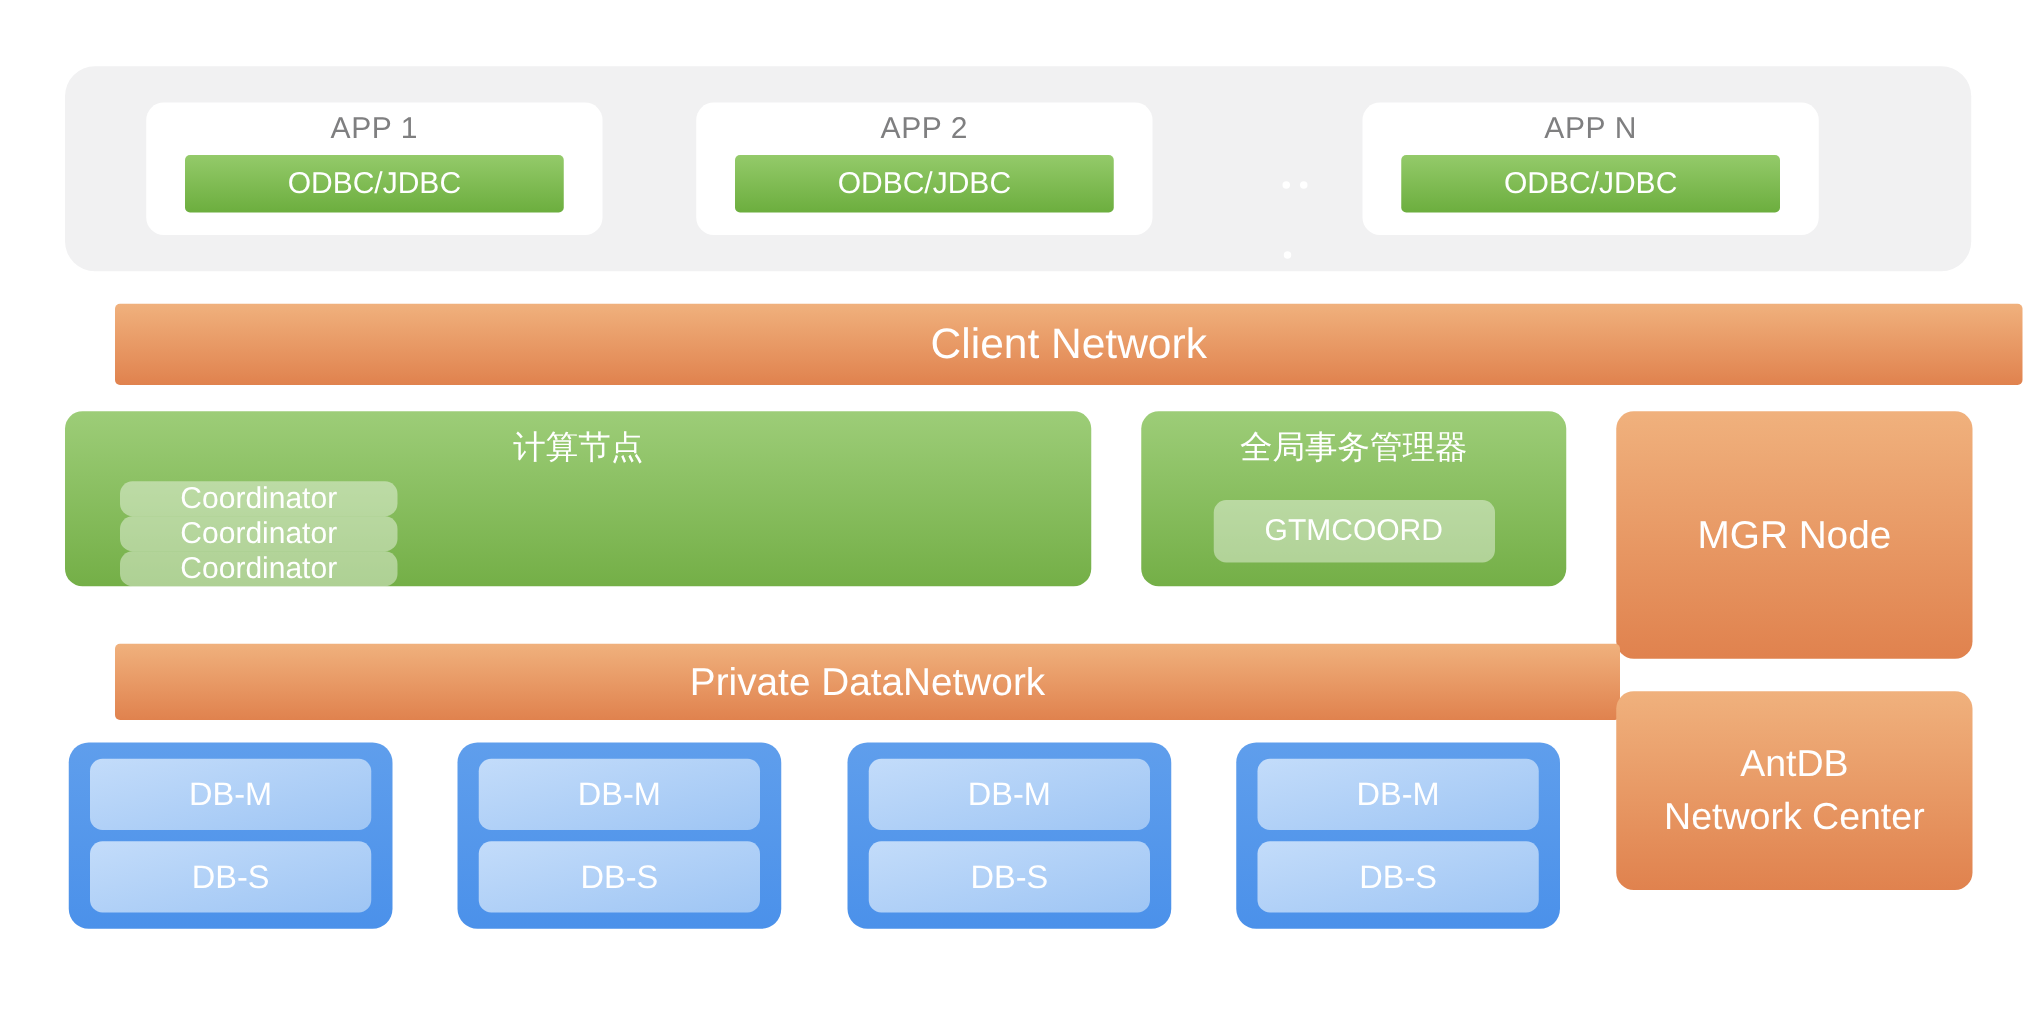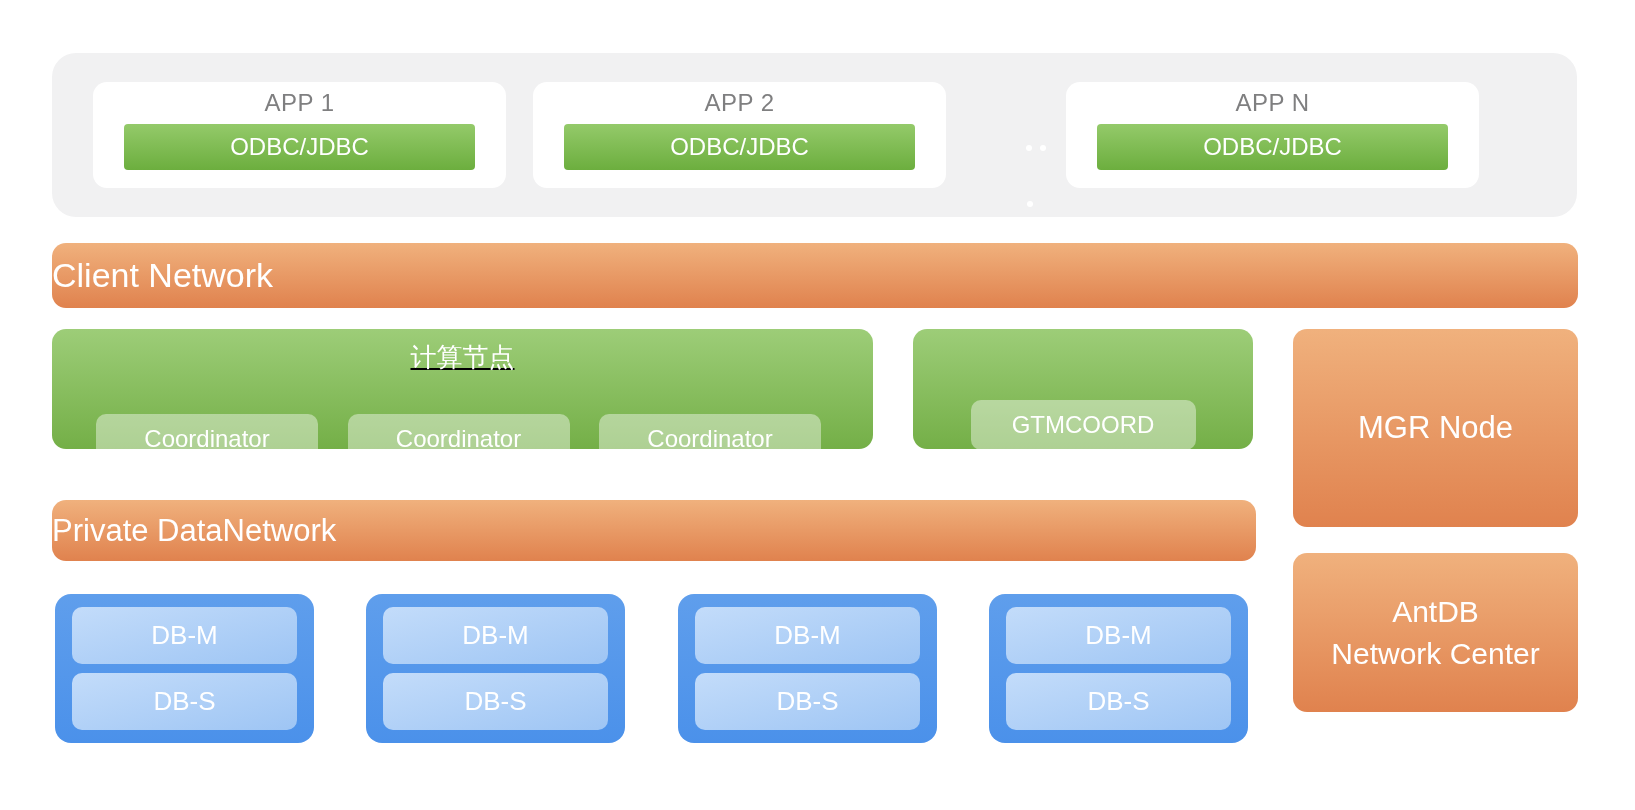--- a/index.html
+++ b/index.html
@@ -2,47 +2,47 @@
 <html><head>
 <meta charset="utf-8">
 <style>
   html,body{margin:0;padding:0;background:#ffffff;}
   body{font-family:"Liberation Sans","DejaVu Sans",sans-serif;}
   .canvas{position:relative;width:1635px;height:810px;background:#ffffff;overflow:hidden;}
 
   
   .app-layer{position:absolute;left:52px;top:53px;width:1525px;height:164px;
     background:#F1F1F2;border-radius:24px;}
-  .app-card{position:absolute;top:29px;width:413px;height:106px;background:#ffffff;
+  .app-card{position:absolute;top:29px;width:365px;height:106px;background:#ffffff;
     border-radius:14px;display:flex;flex-direction:column;align-items:center;
-    padding-top:6px;box-sizing:border-box;}
+    padding-top:6px;box-sizing:border-box;margin-left:24px;}
   .app-card.c1{left:41px;} .app-card.c2{left:481px;} .app-card.c3{left:1014px;}
   .app-title{font-size:24px;line-height:30px;color:#7F7F80;letter-spacing:.5px;}
   .odbc-btn{margin-top:6px;width:calc(100% - 62px);height:46px;border-radius:4px;
     background:linear-gradient(180deg,#94CA6A 0%,#6CAE3E 100%);
     display:flex;align-items:center;justify-content:center;
     color:#ffffff;font-size:24px;}
   .dots{position:absolute;left:974px;top:92px;width:76px;height:70px;}
   .dot{position:absolute;width:6px;height:6px;border-radius:50%;background:#ffffff;}
   .dot.d1{left:0;top:0;} .dot.d2{left:14px;top:0;} .dot.d3{left:1px;top:56px;}
 
   
-  .net-bar{position:absolute;border-radius:14px;display:flex;align-items:center;
-    background:linear-gradient(180deg,#F0B17D 0%,#E0824E 100%);color:#ffffff;}
+  .net-bar{position:absolute;border-radius:4px;display:flex;align-items:center;justify-content:center;
+    background:linear-gradient(180deg,#F0B17D 0%,#E0824E 100%);color:#ffffff;margin-left:40px;}
   .client-net{left:52px;top:243px;width:1526px;height:65px;font-size:34px;}
-  .private-net{left:52px;top:500px;width:1204px;height:61px;font-size:31px;}
+  .private-net{left:52px;top:515px;width:1204px;height:61px;font-size:31px;}
 
   
-  .green-box{position:absolute;top:329px;height:120px;border-radius:14px;
-    background:linear-gradient(180deg,#9DCD78 0%,#74AF47 100%);box-sizing:border-box;text-decoration:underline;}
+  .green-box{position:absolute;top:329px;height:140px;border-radius:14px;
+    background:linear-gradient(180deg,#9DCD78 0%,#74AF47 100%);box-sizing:border-box;}
   .compute-box{left:52px;width:821px;}
   .gtm-box{left:913px;width:340px;}
   .green-title{margin-top:12px;text-align:center;color:#ffffff;font-size:26px;line-height:32px;}
-  .sub-row{position:absolute;left:44px;right:52px;top:85px;height:50px;
-    display:flex;justify-content:space-between;}
+  .sub-row{position:absolute;left:44px;right:52px;top:56px;height:50px;
+    display:flex;justify-content:space-between;flex-direction:column;}
   .sub-btn{width:222px;height:50px;border-radius:10px;background:rgba(255,255,255,0.42);
     display:flex;align-items:center;justify-content:center;color:#ffffff;font-size:24px;}
   .gtm-btn-wrap{position:absolute;left:0;right:0;top:71px;display:flex;justify-content:center;}
   .gtm-btn-wrap .sub-btn{width:225px;}
 
   
   .orange-box{position:absolute;left:1293px;width:285px;border-radius:14px;
     background:linear-gradient(180deg,#F0B17D 0%,#E0824E 100%);
     display:flex;flex-direction:column;align-items:center;justify-content:center;
     color:#ffffff;text-align:left;}
@@ -91,20 +91,21 @@
   <div class="green-box compute-box">
     <div class="green-title">计算节点</div>
     <div class="sub-row">
       <div class="sub-btn">Coordinator</div>
       <div class="sub-btn">Coordinator</div>
       <div class="sub-btn">Coordinator</div>
     </div>
   </div>
 
   <div class="green-box gtm-box">
+    <div class="green-title">全局事务管理器</div>
     <div class="gtm-btn-wrap">
       <div class="sub-btn">GTMCOORD</div>
     </div>
   </div>
 
   <div class="orange-box mgr-box">
     <span>MGR Node</span>
   </div>
 
   <div class="net-bar private-net">

